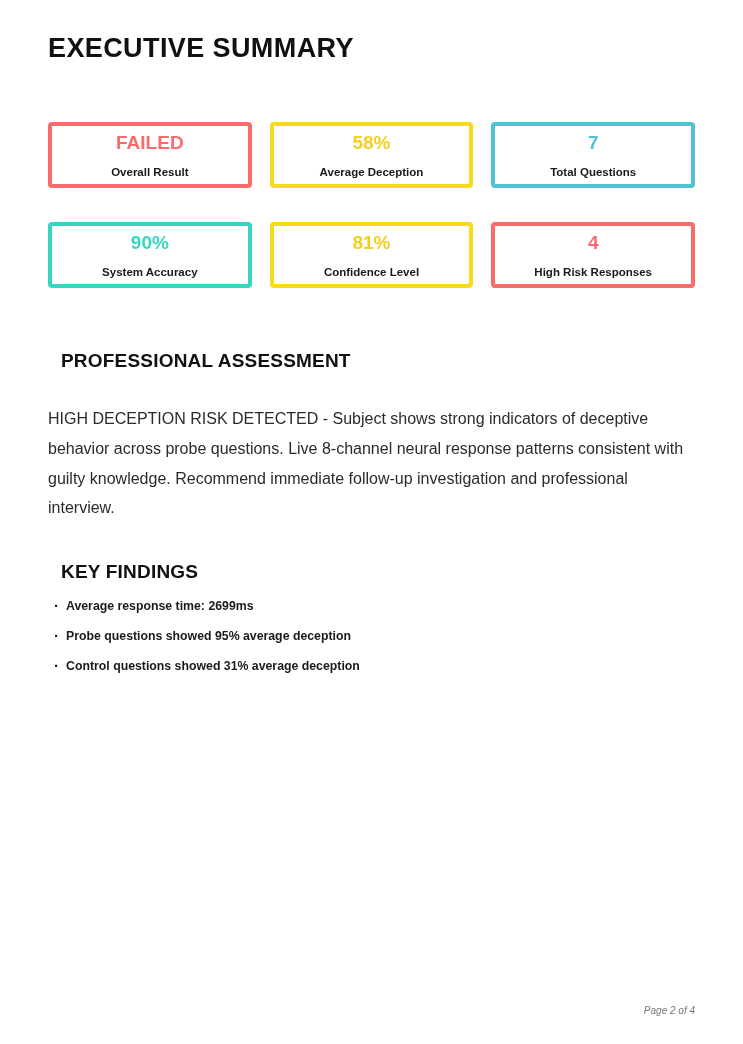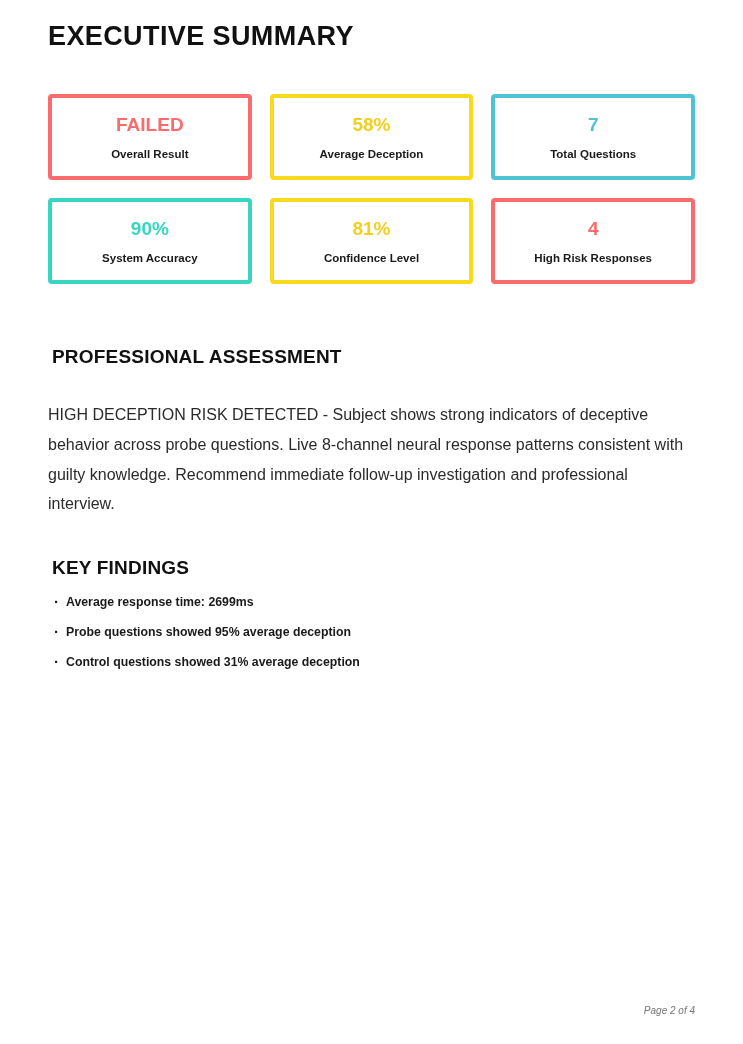--- a/index.html
+++ b/index.html
@@ -13,65 +13,66 @@
     font-family: "Liberation Sans", sans-serif;
     color: #1a1a1a;
     position: relative;
     overflow: hidden;
   }
   .page {
     position: relative;
     width: 743px;
     height: 1044px;
     box-sizing: border-box;
-    padding: 0 48px;
+    padding: 12px 48px;
   }
   .page-title {
     font-size: 27px;
     font-weight: bold;
     letter-spacing: 0.4px;
     color: #111111;
     margin: 0;
     padding-top: 20px;
     line-height: 1.2;
   }
   .metrics-grid {
     margin-top: 42px;
     display: grid;
     grid-template-columns: repeat(3, 1fr);
     grid-gap: 18px 18px;
   }
   .metric-card {
     border-width: 4px;
     border-style: solid;
     border-radius: 4px;
-    height: 86px;
+    height: 66px;
     box-sizing: border-box;
     display: flex;
     flex-direction: column;
     align-items: center;
     justify-content: center;
     background: #ffffff;
+    margin-top: 16px;
   }
   .metric-value {
     font-size: 19px;
     font-weight: bold;
     line-height: 1.1;
     margin-bottom: 12px;
   }
   .metric-label {
     font-size: 11.5px;
     font-weight: bold;
     color: #1a1a1a;
   }
   .section-heading {
     font-size: 19px;
     font-weight: bold;
     color: #111111;
-    margin: 4px;
+    margin: 13px;
     letter-spacing: 0.2px;
   }
   .assessment-section {
     margin-top: 62px;
   }
   .assessment-body {
     margin-top: 32px;
     font-size: 16px;
     line-height: 1.85;
     color: #2b2b2b;

